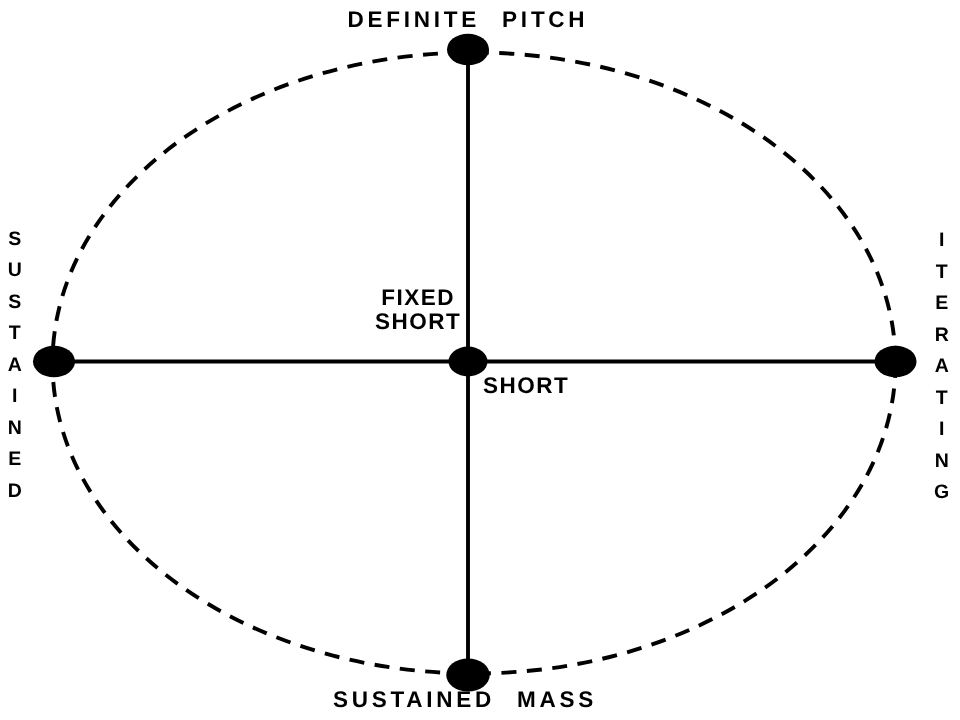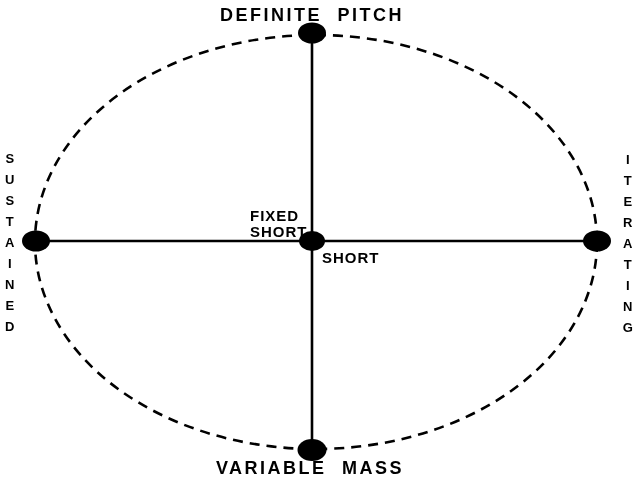--- a/index.html
+++ b/index.html
@@ -40,21 +40,21 @@
     stroke: none;
   }
   .label {
     position: absolute;
     font-weight: bold;
     color: var(--fg);
     white-space: pre;
     line-height: 1.1;
   }
   .label-horizontal {
-    font-size: 18px;
+    font-size: 15px;
     letter-spacing: 2.5px;
     word-spacing: 8px;
     transform: translateX(-50%);
   }
   .label-top { left: 312px; top: 6px; }
   .label-bottom { left: 310px; top: 459px; }
   .label-vertical {
     font-size: 13px;
     letter-spacing: 6px;
     writing-mode: vertical-rl;
@@ -62,22 +62,22 @@
   }
   .label-left { left: 2px; top: 151px; }
   .label-right { left: 620px; top: 152px; }
   .label-center {
     font-size: 15px;
     letter-spacing: 1px;
     line-height: 16px;
   }
   .label-center-above {
     left: 250px;
-    top: 208px;
-    text-align: left;
+    top: 191px;
+    text-align: center;
   }
   .label-center-below {
     left: 322px;
     top: 250px;
     text-align: left;
   }
 </style>
 </head>
 <body>
 
@@ -89,21 +89,21 @@
     <line class="axis" x1="312" y1="33" x2="312" y2="450"></line>
     <ellipse class="node" cx="312" cy="33" rx="14" ry="10.5"></ellipse>
     <ellipse class="node" cx="312" cy="450" rx="14.5" ry="11"></ellipse>
     <ellipse class="node" cx="36" cy="241" rx="14" ry="10.5"></ellipse>
     <ellipse class="node" cx="597" cy="241" rx="14" ry="10.5"></ellipse>
     <ellipse class="node" cx="312" cy="241" rx="13" ry="10"></ellipse>
   </svg>
 
   <div class="label label-horizontal label-top">DEFINITE PITCH</div>
 
-  <div class="label label-horizontal label-bottom">VARIABLE MASS</div>
+  <div class="label label-horizontal label-bottom">SUSTAINED MASS</div>
 
   <div class="label label-vertical label-left">SUSTAINED</div>
 
   <div class="label label-vertical label-right">ITERATING</div>
 
   <div class="label label-center label-center-above"><span>FIXED</span><br><span>SHORT</span></div>
 
   <div class="label label-center label-center-below"><span>SHORT</span><br></div>
 
 </div>

